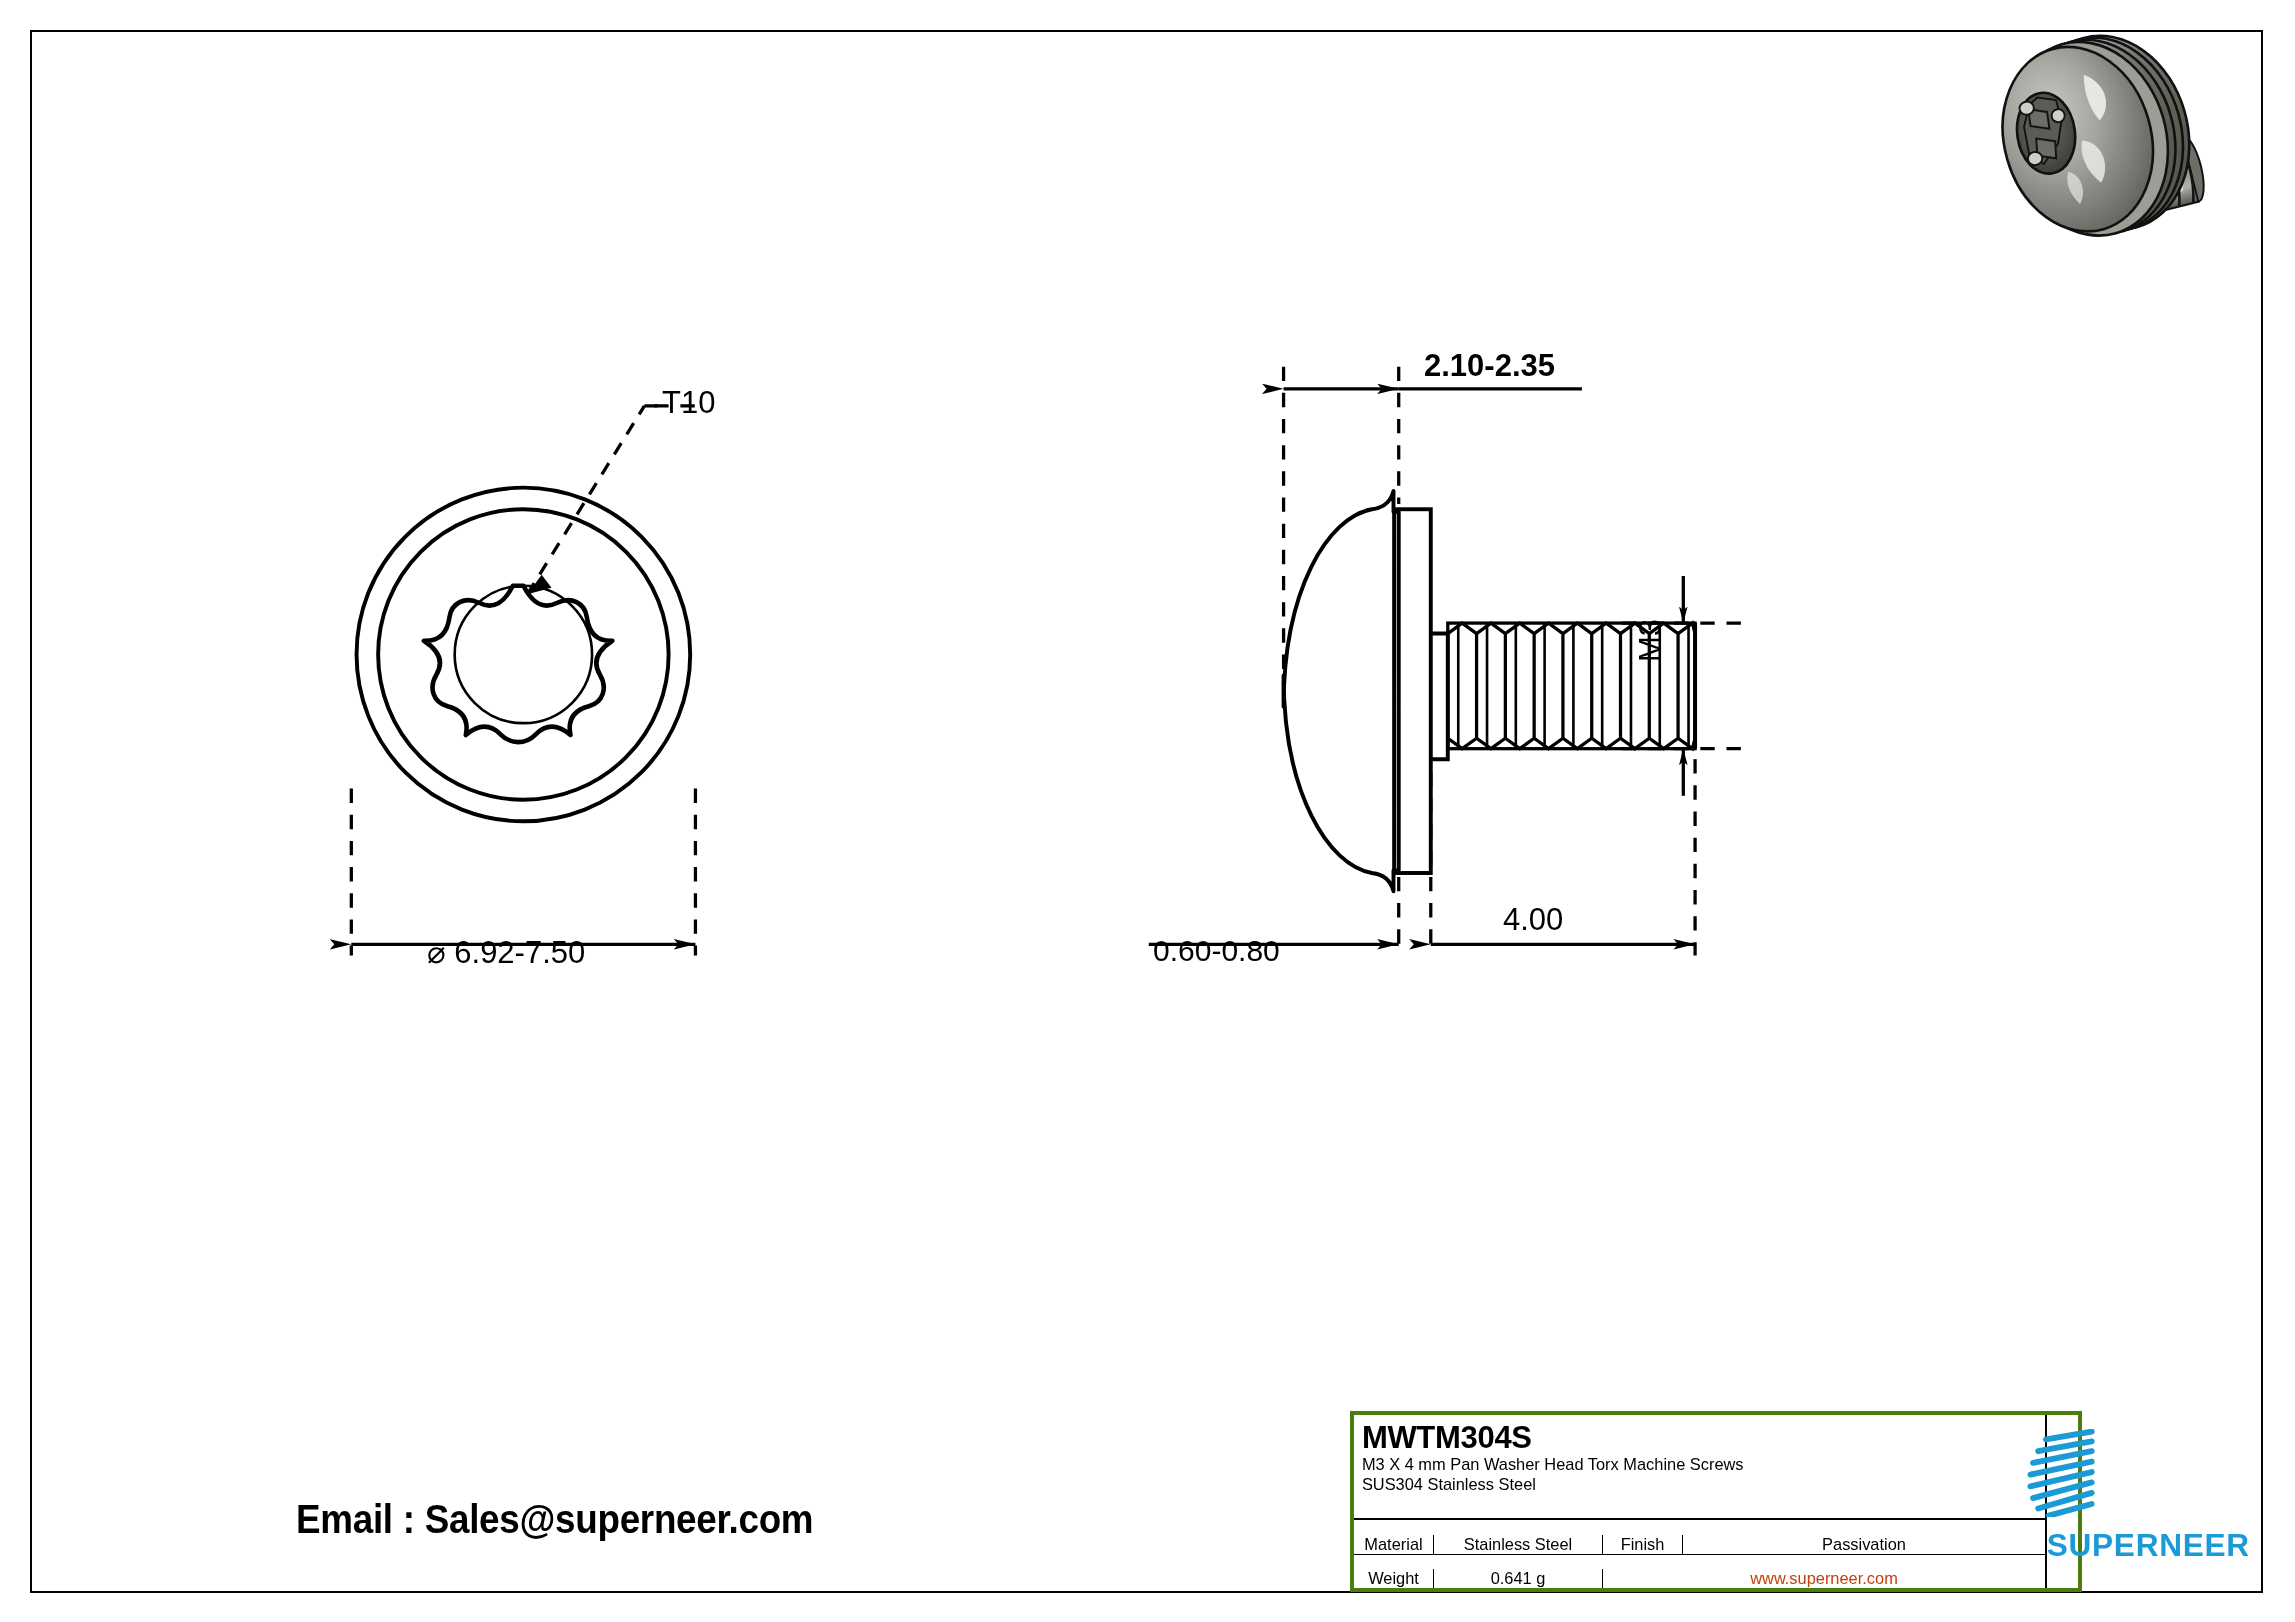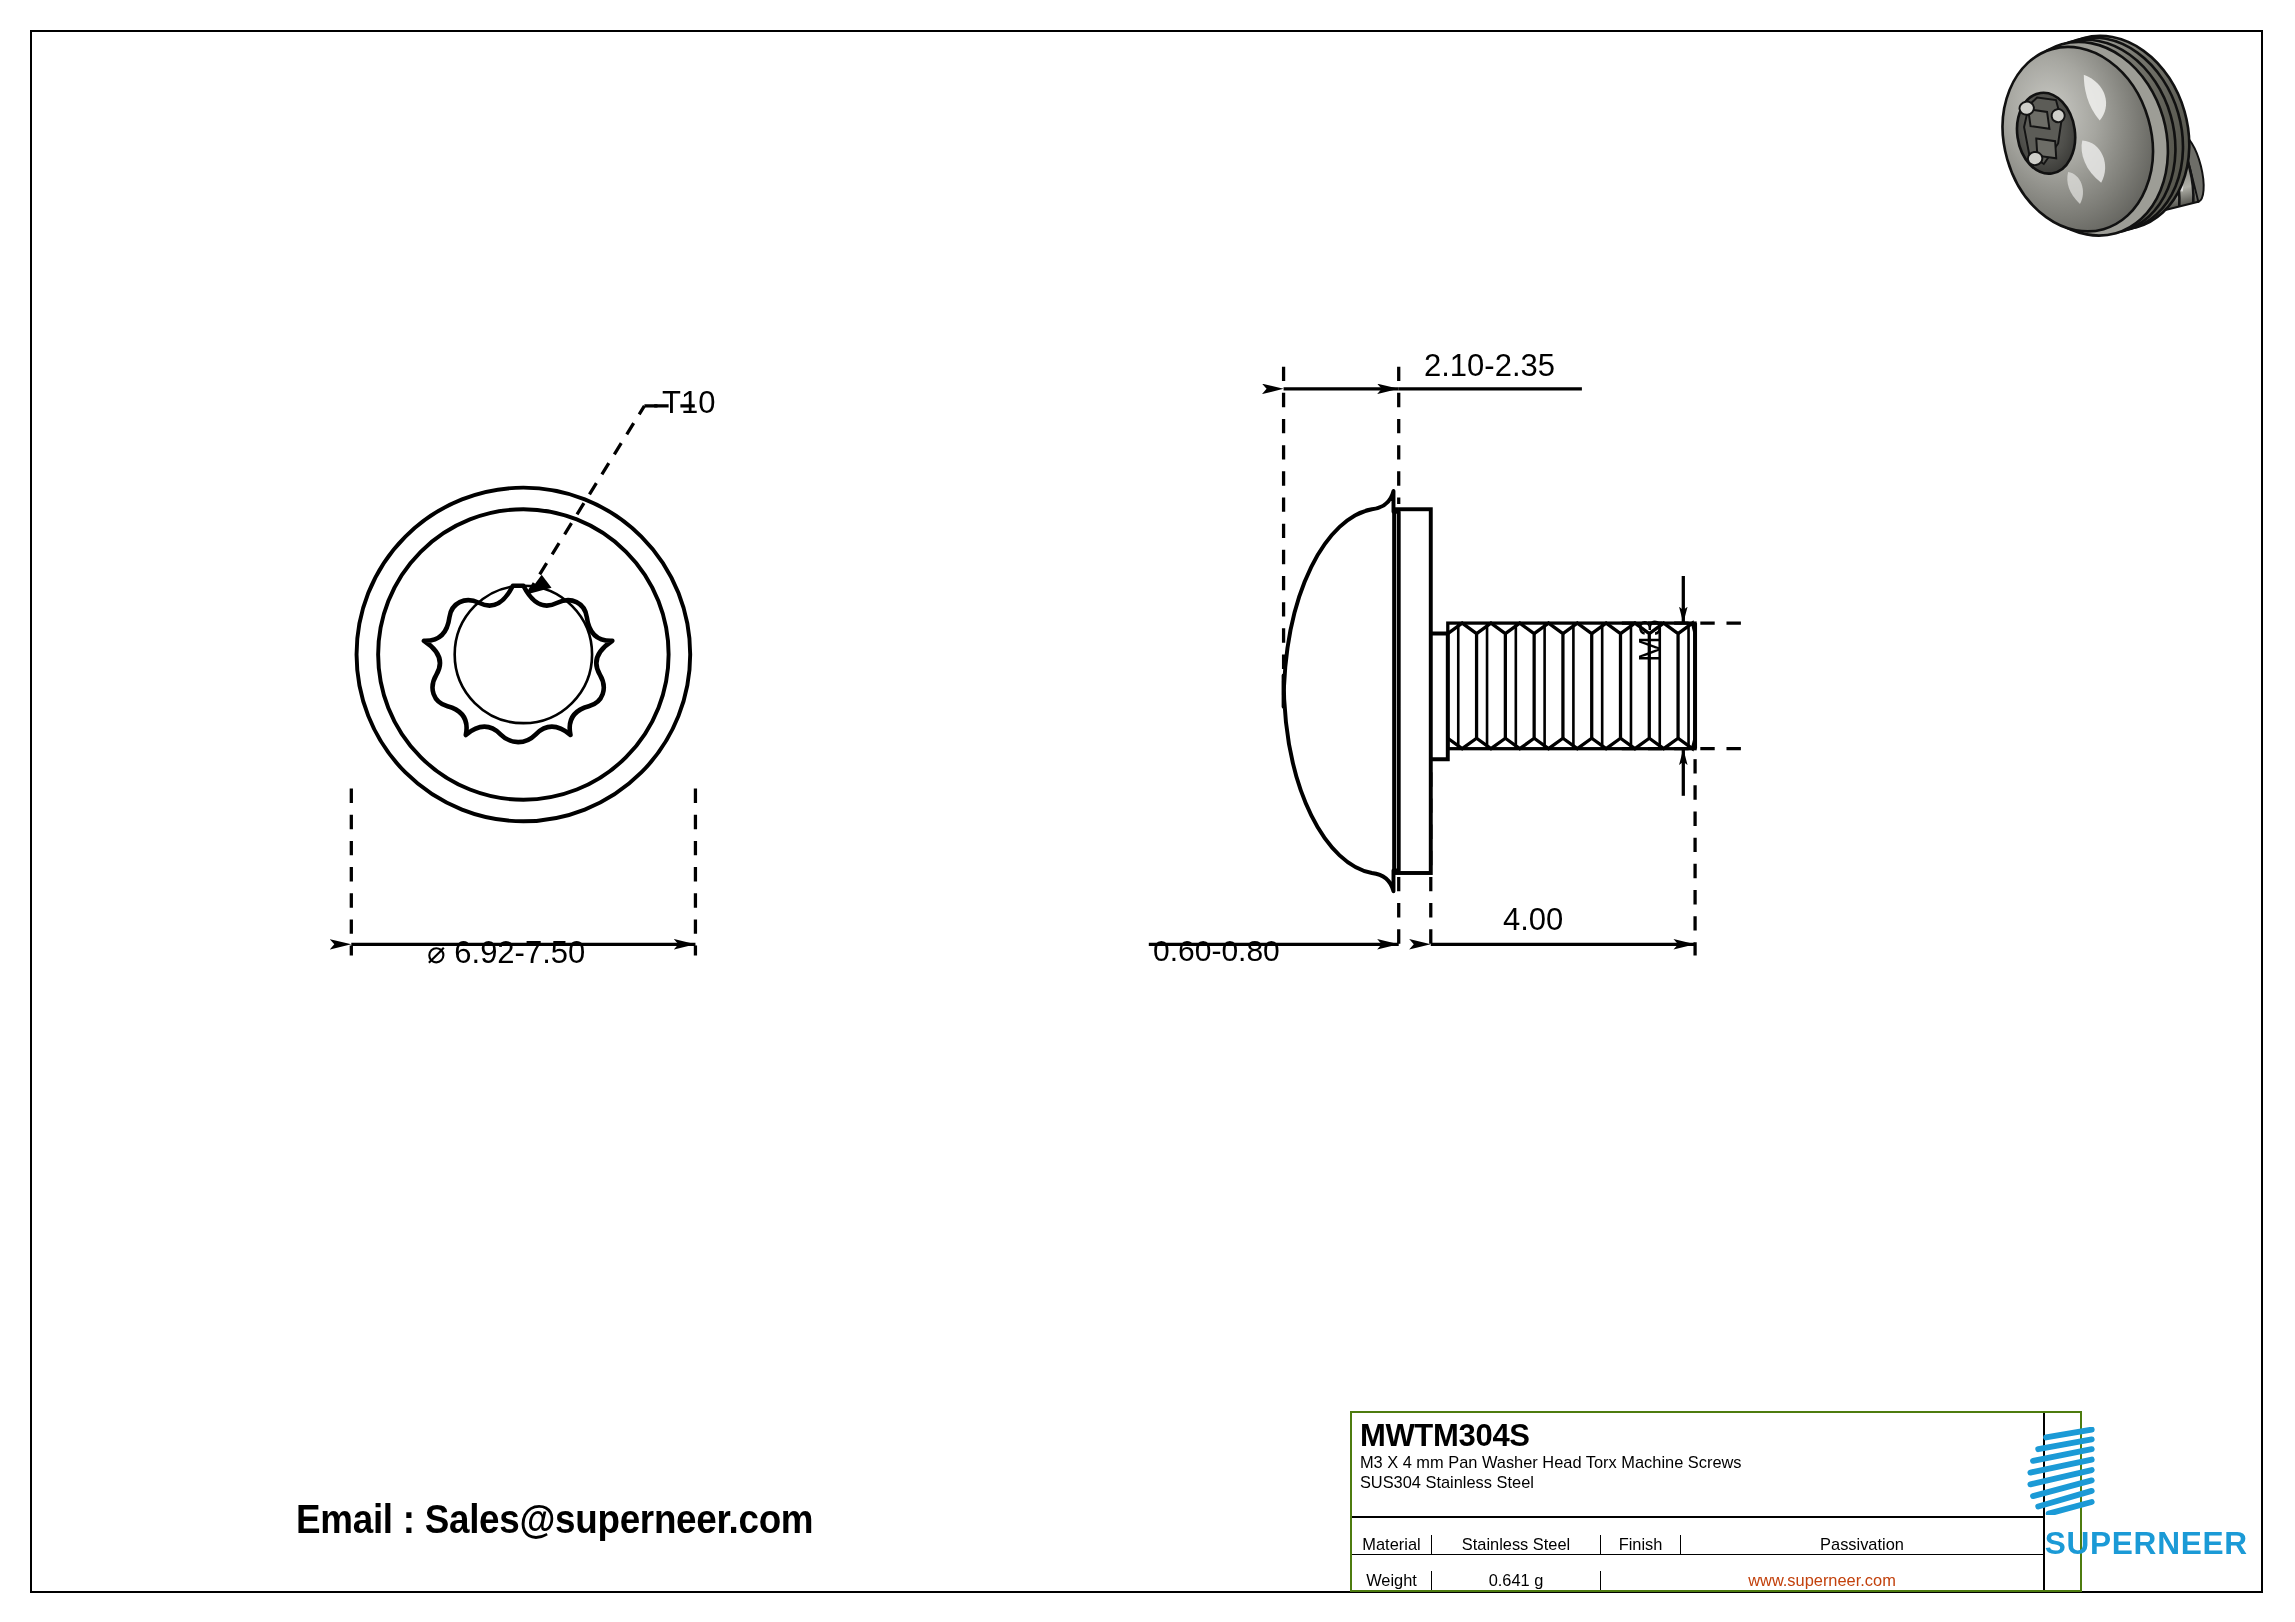--- a/index.html
+++ b/index.html
@@ -59,21 +59,21 @@
     transform: scaleX(0.92);
     transform-origin: left center;
   }
   
   #titleblock {
     position: absolute;
     left: 1350px;
     top: 1411px;
     width: 732px;
     height: 181px;
-    border: 2px solid #4d7c0f;
+    border: 4px solid #4d7c0f;
     box-sizing: border-box;
     display: flex;
     background: #fff;
   }
   #tb-left {
     width: 693px;
     display: flex;
     flex-direction: column;
     border-right: 2px solid #000;
     box-sizing: border-box;
@@ -345,21 +345,21 @@
 
         <line x1="2187" y1="1443" x2="2591" y2="1443" stroke-width="5" marker-start="url(#arwL)" marker-end="url(#arwR)"></line>
       </g>
     </g>
   </svg>
 
   <div style="position:absolute;left:662px;top:385px;font-size:31px;">T10</div>
 
   <div style="position:absolute;left:427px;top:902px;font-size:31px;white-space:nowrap;margin-top:32px;">⌀ 6.92-7.50</div>
 
-  <div style="position:absolute;left:1424px;top:348px;font-size:31px;white-space:nowrap;">2.10-2.35</div>
+  <div style="position:absolute;left:1424px;top:348px;font-size:31px;white-space:nowrap;font-weight:bold;">2.10-2.35</div>
 
   <div style="position:absolute;left:1153px;top:902px;font-size:30px;white-space:nowrap;margin-top:32px;">0.60-0.80</div>
 
   <div style="position:absolute;left:1503px;top:902px;font-size:31px;white-space:nowrap;">4.00</div>
 
   <div style="position:absolute;left:1633px;top:662px;font-size:31px;white-space:nowrap;
               transform:rotate(-90deg);transform-origin:left top;">M3</div>
 
   <div id="email">Email : Sales@superneer.com</div>
 

